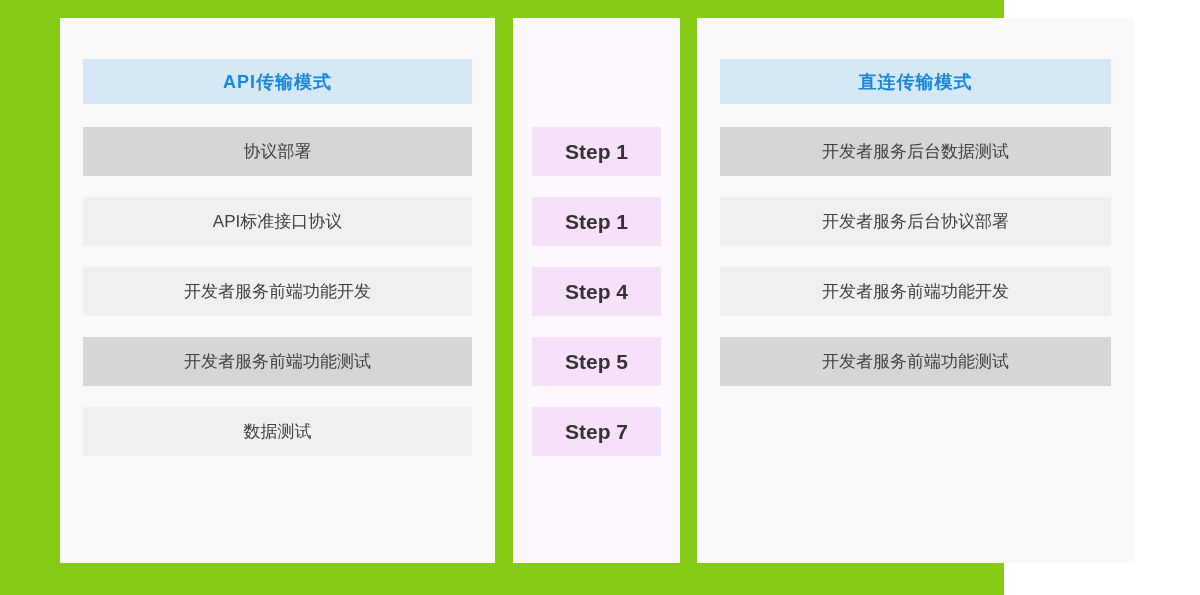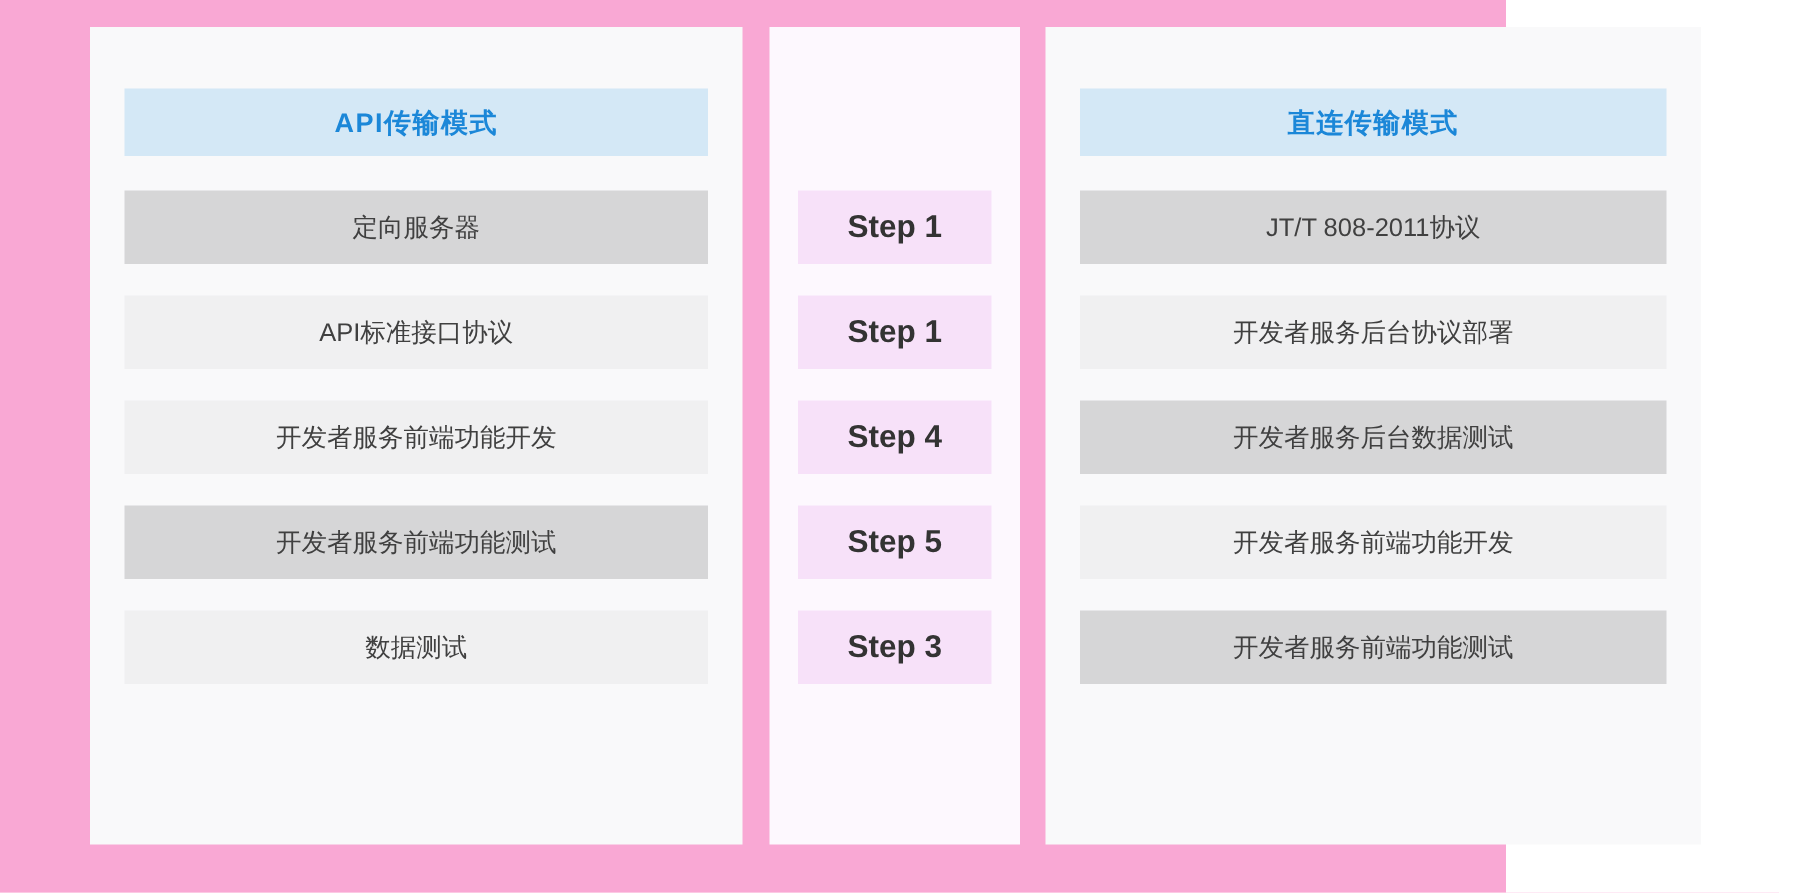--- a/index.html
+++ b/index.html
@@ -2,21 +2,21 @@
 <html><head>
 <meta charset="utf-8">
 <style>
   * { margin: 0; padding: 0; box-sizing: border-box; }
   html, body { background: #ffffff; }
   body {
     width: 1200px; height: 595px;
     font-family: "Liberation Sans", "DejaVu Sans", sans-serif;
     position: relative; overflow: hidden;
   }
-  .canvas { position: relative; width: 1004px; height: 595px; background: #f9a8d4; }
+  .canvas { position: relative; width: 1004px; height: 595px; background: #84cc16; }
 
   .panel { position: absolute; top: 18px; height: 545px; }
   .panel.side { background: #f9f9fa; padding: 41px 23px 0 23px; }
   #api-panel    { left: 60px;  width: 435px; }
   #steps-panel  { left: 513px; width: 167px; background: #fdf8fe; padding: 109px 19px 0 19px; }
   #direct-panel { left: 697px; width: 437px; }
 
   .mode-header {
     height: 45px; margin-bottom: 23px;
     background: #d4e8f6; color: #1b87d8;
@@ -40,37 +40,36 @@
     display: flex; align-items: center; justify-content: center;
   }
 </style>
 </head>
 <body>
 
 <div class="canvas">
 
   <section class="panel side" id="api-panel">
     <div class="mode-header">API传输模式</div>
-    <div class="row dark">定向服务器</div>
+    <div class="row dark">协议部署</div>
     <div class="row light">API标准接口协议</div>
     <div class="row light">开发者服务前端功能开发</div>
     <div class="row dark">开发者服务前端功能测试</div>
     <div class="row light">数据测试</div>
   </section>
 
   <section class="panel" id="steps-panel">
     <div class="step">Step 1</div>
     <div class="step">Step 1</div>
     <div class="step">Step 4</div>
     <div class="step">Step 5</div>
-    <div class="step">Step 3</div>
+    <div class="step">Step 7</div>
   </section>
 
   <section class="panel side" id="direct-panel">
     <div class="mode-header">直连传输模式</div>
-    <div class="row dark">JT/T 808-2011协议</div>
+    <div class="row dark">开发者服务后台数据测试</div>
     <div class="row light">开发者服务后台协议部署</div>
-    <div class="row dark">开发者服务后台数据测试</div>
     <div class="row light">开发者服务前端功能开发</div>
     <div class="row dark">开发者服务前端功能测试</div>
   </section>
 
 </div>
 
 </body></html>

